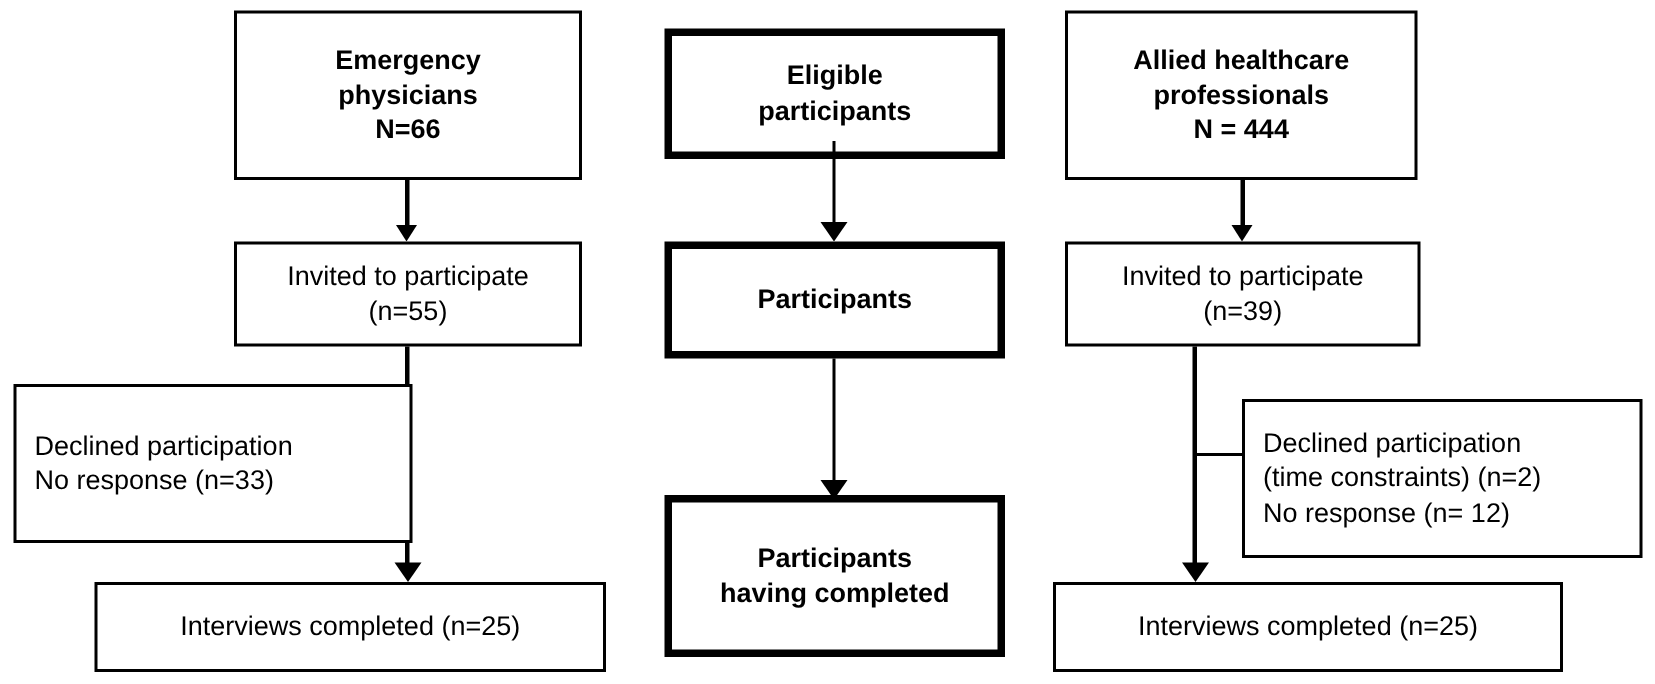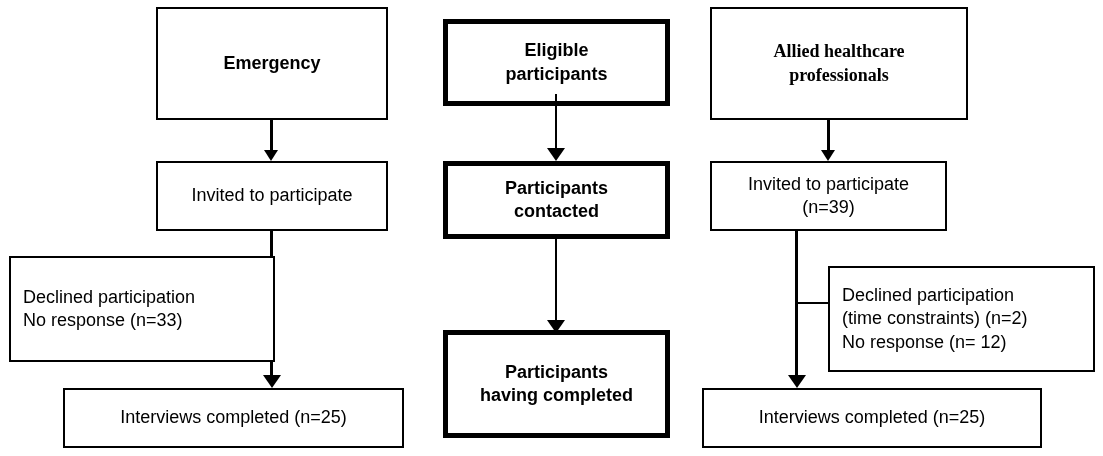--- a/index.html
+++ b/index.html
@@ -68,29 +68,32 @@
   }
 </style>
 </head>
 <body>
 
 <div id="canvas">
 
   <div class="box bold" style="left:156px; top:7px; width:232px; height:113px;">
     <div class="inner">
       <div>Emergency</div>
+      <div>physicians</div>
+      <div>N=66</div>
     </div>
   </div>
 
   <div class="line vline" style="left:270px; top:120px; width:3px; height:33px;"></div>
   <div class="arrowhead small" style="left:264px; top:150px;"></div>
 
   <div class="box" style="left:156px; top:161px; width:232px; height:70px;">
     <div class="inner">
       <div>Invited to participate</div>
+      <div>(n=55)</div>
     </div>
   </div>
 
   <div class="line vline" style="left:270px; top:231px; width:3px; height:150px;"></div>
   <div class="arrowhead" style="left:263px; top:375px;"></div>
 
   <div class="box leftalign" style="left:9px; top:256px; width:266px; height:106px;">
     <div class="inner">
       <div>Declined participation</div>
       <div>No response (n=33)</div>
@@ -111,38 +114,38 @@
       <div>participants</div>
     </div>
   </div>
 
   <div class="line vline thin" style="left:555px; top:94px; width:2px; height:62px;"></div>
   <div class="arrowhead" style="left:547px; top:148px;"></div>
 
   <div class="box thick bold" style="left:443px; top:161px; width:227px; height:78px;">
     <div class="inner">
       <div>Participants</div>
-      <div>contacted</div>
     </div>
   </div>
 
   <div class="line vline thin" style="left:555px; top:239px; width:2px; height:90px;"></div>
   <div class="arrowhead" style="left:547px; top:320px;"></div>
 
   <div class="box thick bold" style="left:443px; top:330px; width:227px; height:108px;">
     <div class="inner">
       <div>Participants</div>
       <div>having completed</div>
     </div>
   </div>
 
-  <div class="box bold" style="left:710px; top:7px; width:258px; height:113px;font-family:Liberation Serif, serif;">
+  <div class="box bold" style="left:710px; top:7px; width:235px; height:113px;">
     <div class="inner">
       <div>Allied healthcare</div>
       <div>professionals</div>
+      <div>N = 444</div>
     </div>
   </div>
 
   <div class="line vline" style="left:827px; top:120px; width:3px; height:33px;"></div>
   <div class="arrowhead small" style="left:821px; top:150px;"></div>
 
   <div class="box" style="left:710px; top:161px; width:237px; height:70px;">
     <div class="inner">
       <div>Invited to participate</div>
       <div>(n=39)</div>

